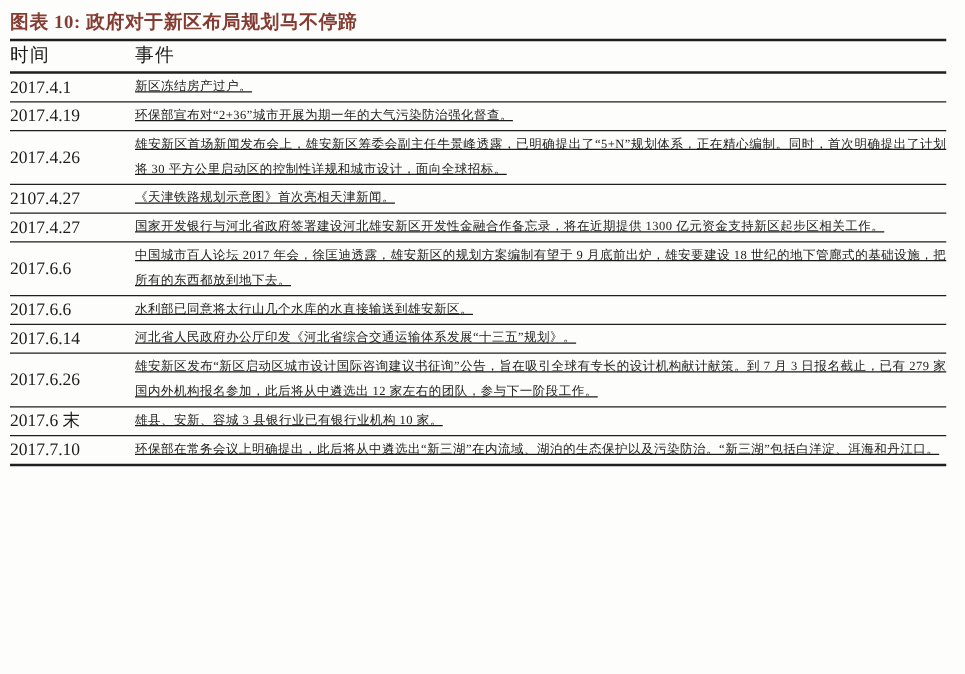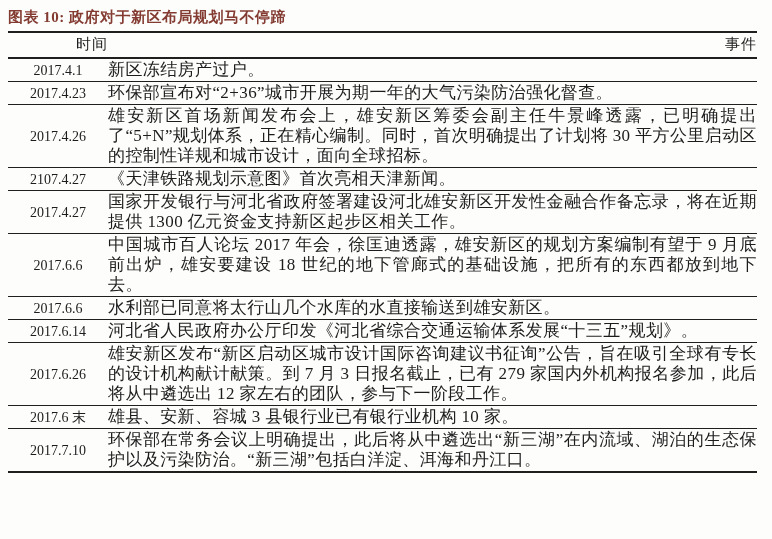--- a/index.html
+++ b/index.html
@@ -29,46 +29,47 @@
   }
   table.events{
     width:100%;
     border-collapse:collapse;
     table-layout:fixed;
   }
   table.events col.c-date{width:100px;}
   table.events thead th{
     font-size:15px;
     font-weight:normal;
-    text-align:right;
+    text-align:left;
     padding:2px 0 3px 0;
     border-bottom:2px solid var(--line-color);
     letter-spacing:1px;
   }
   table.events tbody td{
     border-bottom:1px solid var(--line-color);
     padding:1px 0;
     vertical-align:middle;
   }
   table.events tbody tr:last-child td{
     border-bottom:2px solid var(--line-color);
   }
   td.date-cell{
     font-family:"Liberation Serif","DejaVu Serif",serif;
     font-size:14px;
-    text-align:center;
+    text-align:left;
     white-space:nowrap;
     line-height:19px;
   }
   td.event-cell{
-    font-size:17px;
+    font-size:10px;
     line-height:20px;
     letter-spacing:0.4px;
     text-align:justify;
     padding-right:2px;
+    text-decoration:underline;
   }
 </style>
 </head>
 <body>
 
 <div class="sheet">
 
   <div class="fig-title">图表 10: 政府对于新区布局规划马不停蹄</div>
 
   <table class="events">
@@ -82,21 +83,21 @@
         <th>事件</th>
       </tr>
     </thead>
     <tbody>
   <tr>
     <td class="date-cell">2017.4.1</td>
     <td class="event-cell">新区冻结房产过户。</td>
   </tr>
 
   <tr>
-    <td class="date-cell">2017.4.23</td>
+    <td class="date-cell">2017.4.19</td>
     <td class="event-cell">环保部宣布对“2+36”城市开展为期一年的大气污染防治强化督查。</td>
   </tr>
 
   <tr>
     <td class="date-cell">2017.4.26</td>
     <td class="event-cell">雄安新区首场新闻发布会上，雄安新区筹委会副主任牛景峰透露，已明确提出了“5+N”规划体系，正在精心编制。同时，首次明确提出了计划将 30 平方公里启动区的控制性详规和城市设计，面向全球招标。</td>
   </tr>
 
   <tr>
     <td class="date-cell">2107.4.27</td>

